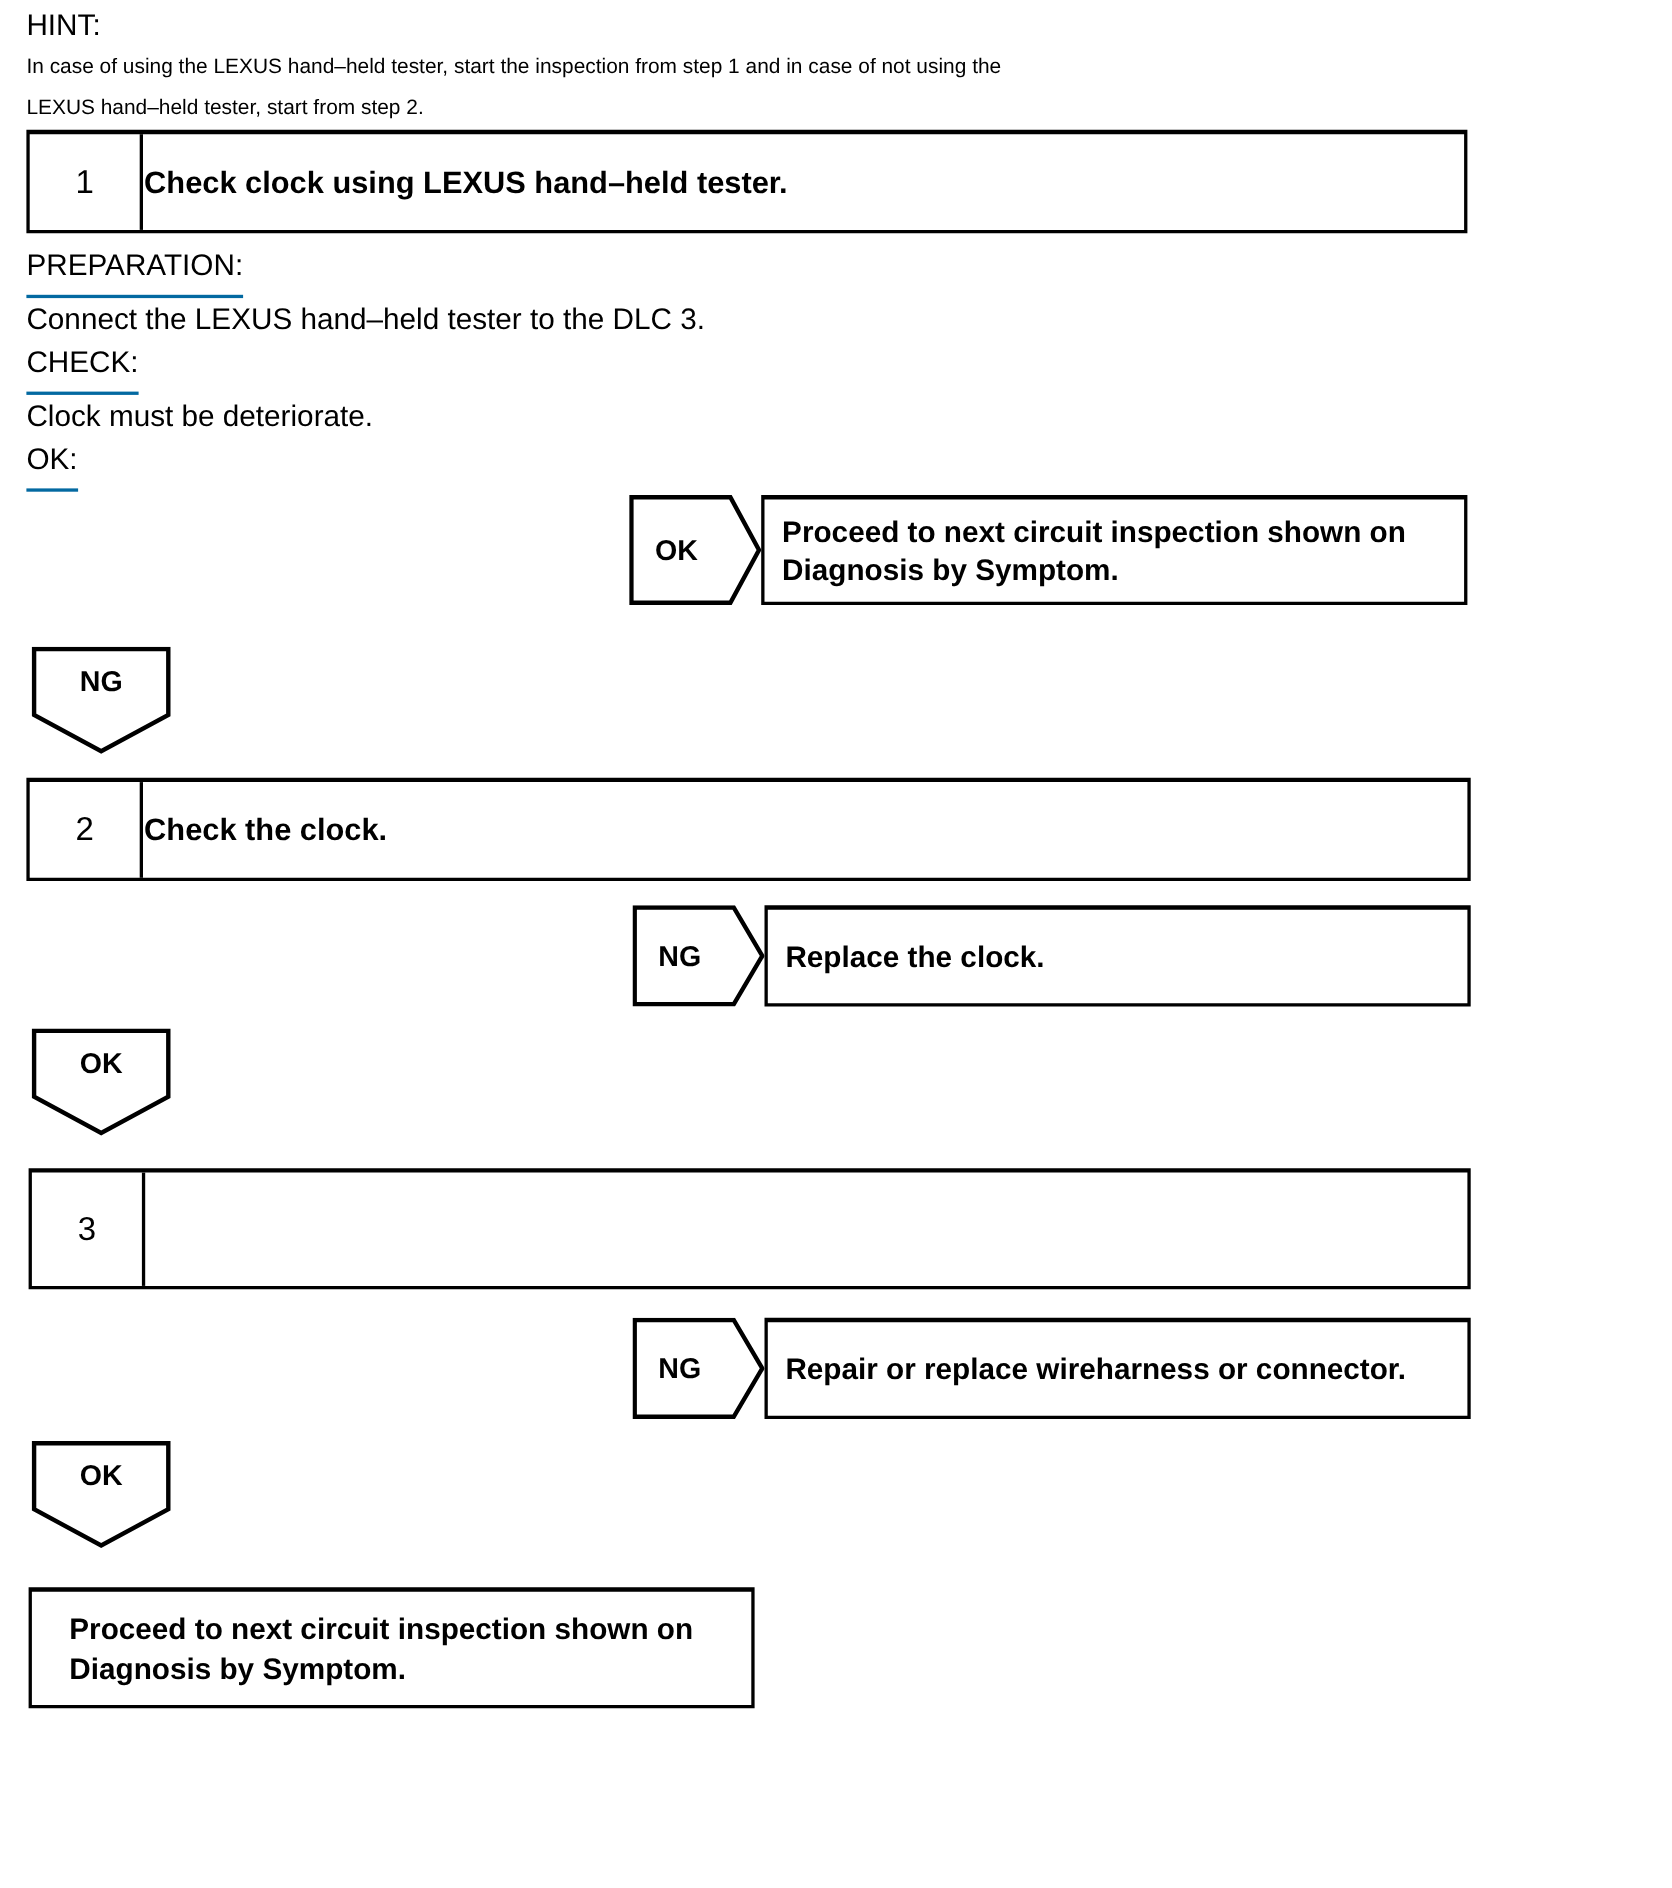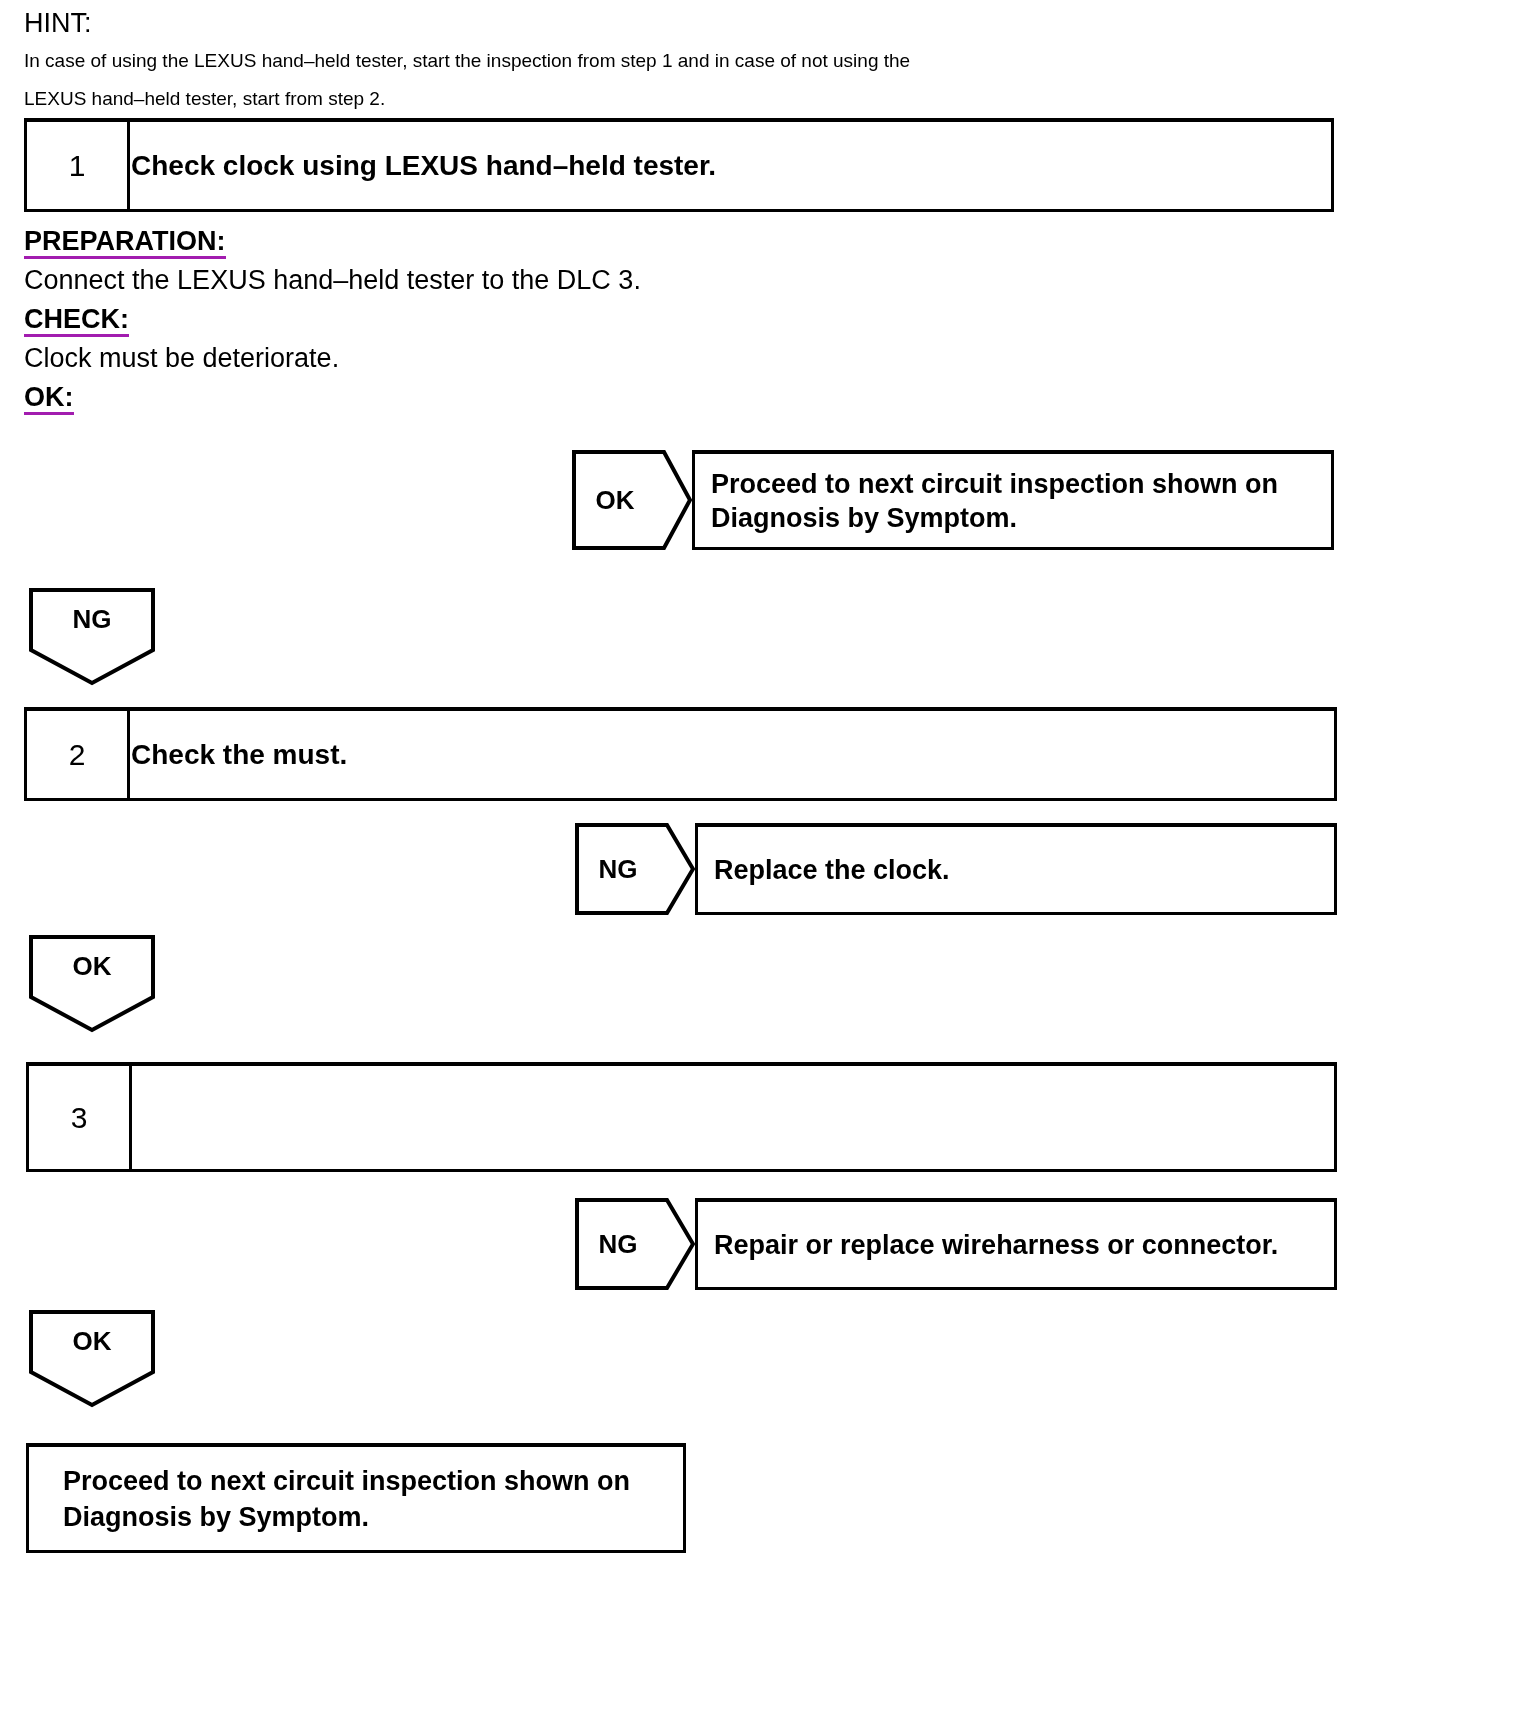--- a/index.html
+++ b/index.html
@@ -22,22 +22,22 @@
         box-sizing:border-box;display:flex;align-items:stretch;background:#fff;}
   .step-num{width:100px;flex:0 0 100px;border-right:3px solid #000;
             display:flex;align-items:center;justify-content:center;
             font-size:30px;font-weight:400;}
   .step-title{flex:1;display:flex;align-items:center;padding:0 0 0 1px;
               font-size:28px;font-weight:bold;line-height:34px;}
   .step-title.two-line{align-items:center;}
 
   
   .details{position:absolute;left:24px;font-size:27px;line-height:39px;}
-  .hdr{font-weight:bold;display:inline-block;border-bottom:3px solid #a21caf;
-       padding-bottom:0;line-height:30px;}
+  .hdr{font-weight:normal;display:inline-block;border-bottom:3px solid #0369a1;
+       padding-bottom:12px;line-height:30px;}
   .det-line{display:block;}
 
   
   .result{position:absolute;display:flex;align-items:stretch;}
   .tag-right{position:relative;width:120px;flex:0 0 120px;box-sizing:border-box;}
   .tag-right .tg-shape{position:absolute;left:0;top:0;width:100%;height:100%;}
   .tag-right .tg-text{position:absolute;left:0;top:0;width:86px;height:100%;
       display:flex;align-items:center;justify-content:center;
       font-size:26px;font-weight:bold;}
   .res-box{flex:1;border:3px solid #000;border-top-width:4px;box-sizing:border-box;
@@ -100,21 +100,21 @@
 
   <div class="tag-down" style="left:28px;top:588px;">
     <svg width="128" height="98" viewBox="0 0 128 98">
       <polygon points="3,2 125,2 125,62 64,95 3,62" fill="#fff" stroke="#000" stroke-width="4"></polygon>
     </svg>
     <div class="lbl">NG</div>
   </div>
 
   <div class="step" style="left:24px;top:707px;width:1313px;height:94px;">
     <div class="step-num">2</div>
-    <div class="step-title">Check the must.</div>
+    <div class="step-title">Check the clock.</div>
   </div>
 
   <div class="result" style="left:575px;top:823px;width:762px;height:92px;">
     <div class="tag-right">
       <svg class="tg-shape" viewBox="0 0 120 92" preserveAspectRatio="none">
         <polygon points="2,2 92,2 118,46 92,90 2,90" fill="#fff" stroke="#000" stroke-width="4"></polygon>
       </svg>
       <div class="tg-text">NG</div>
     </div>
     <div class="res-box">

